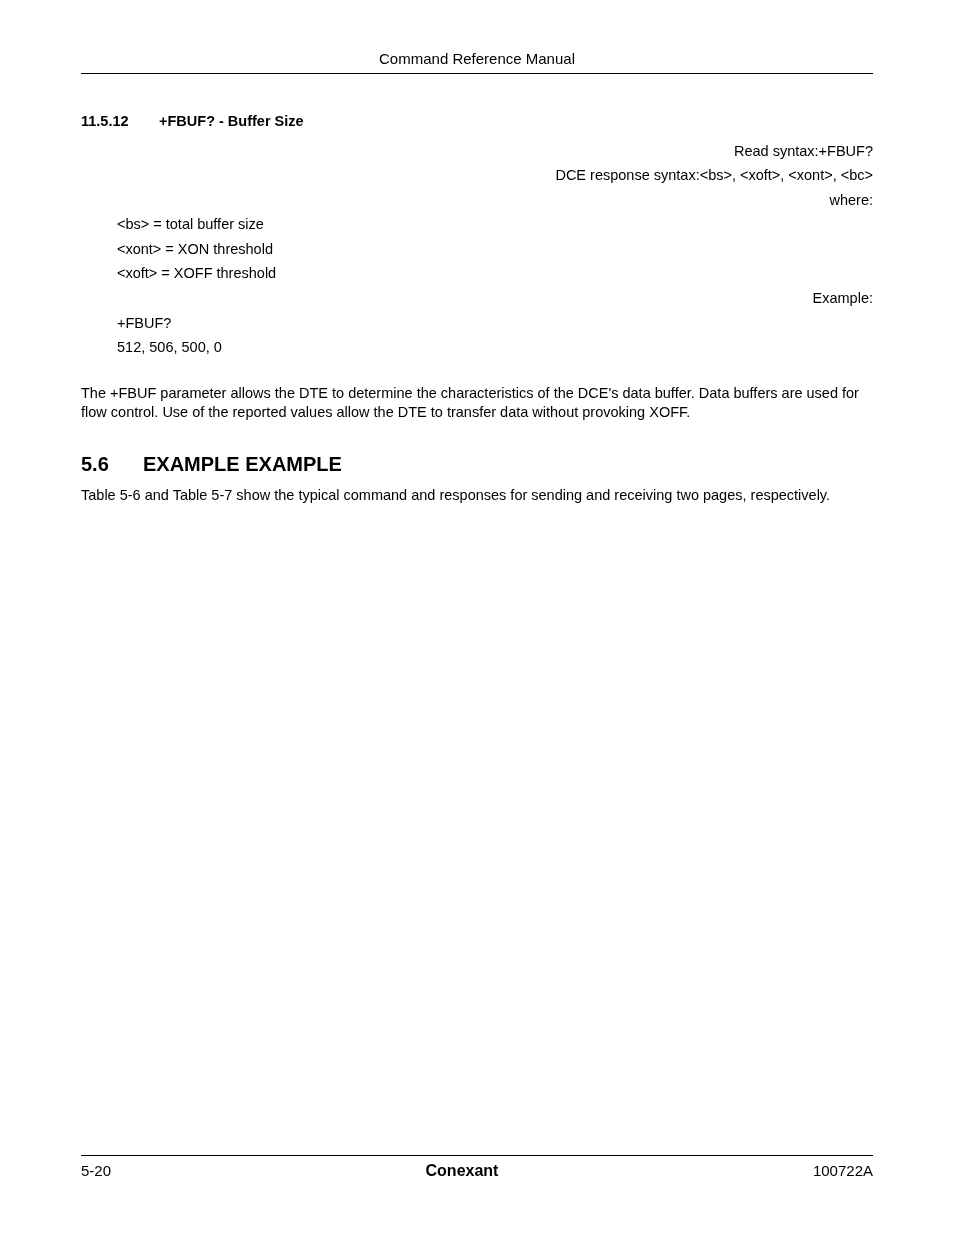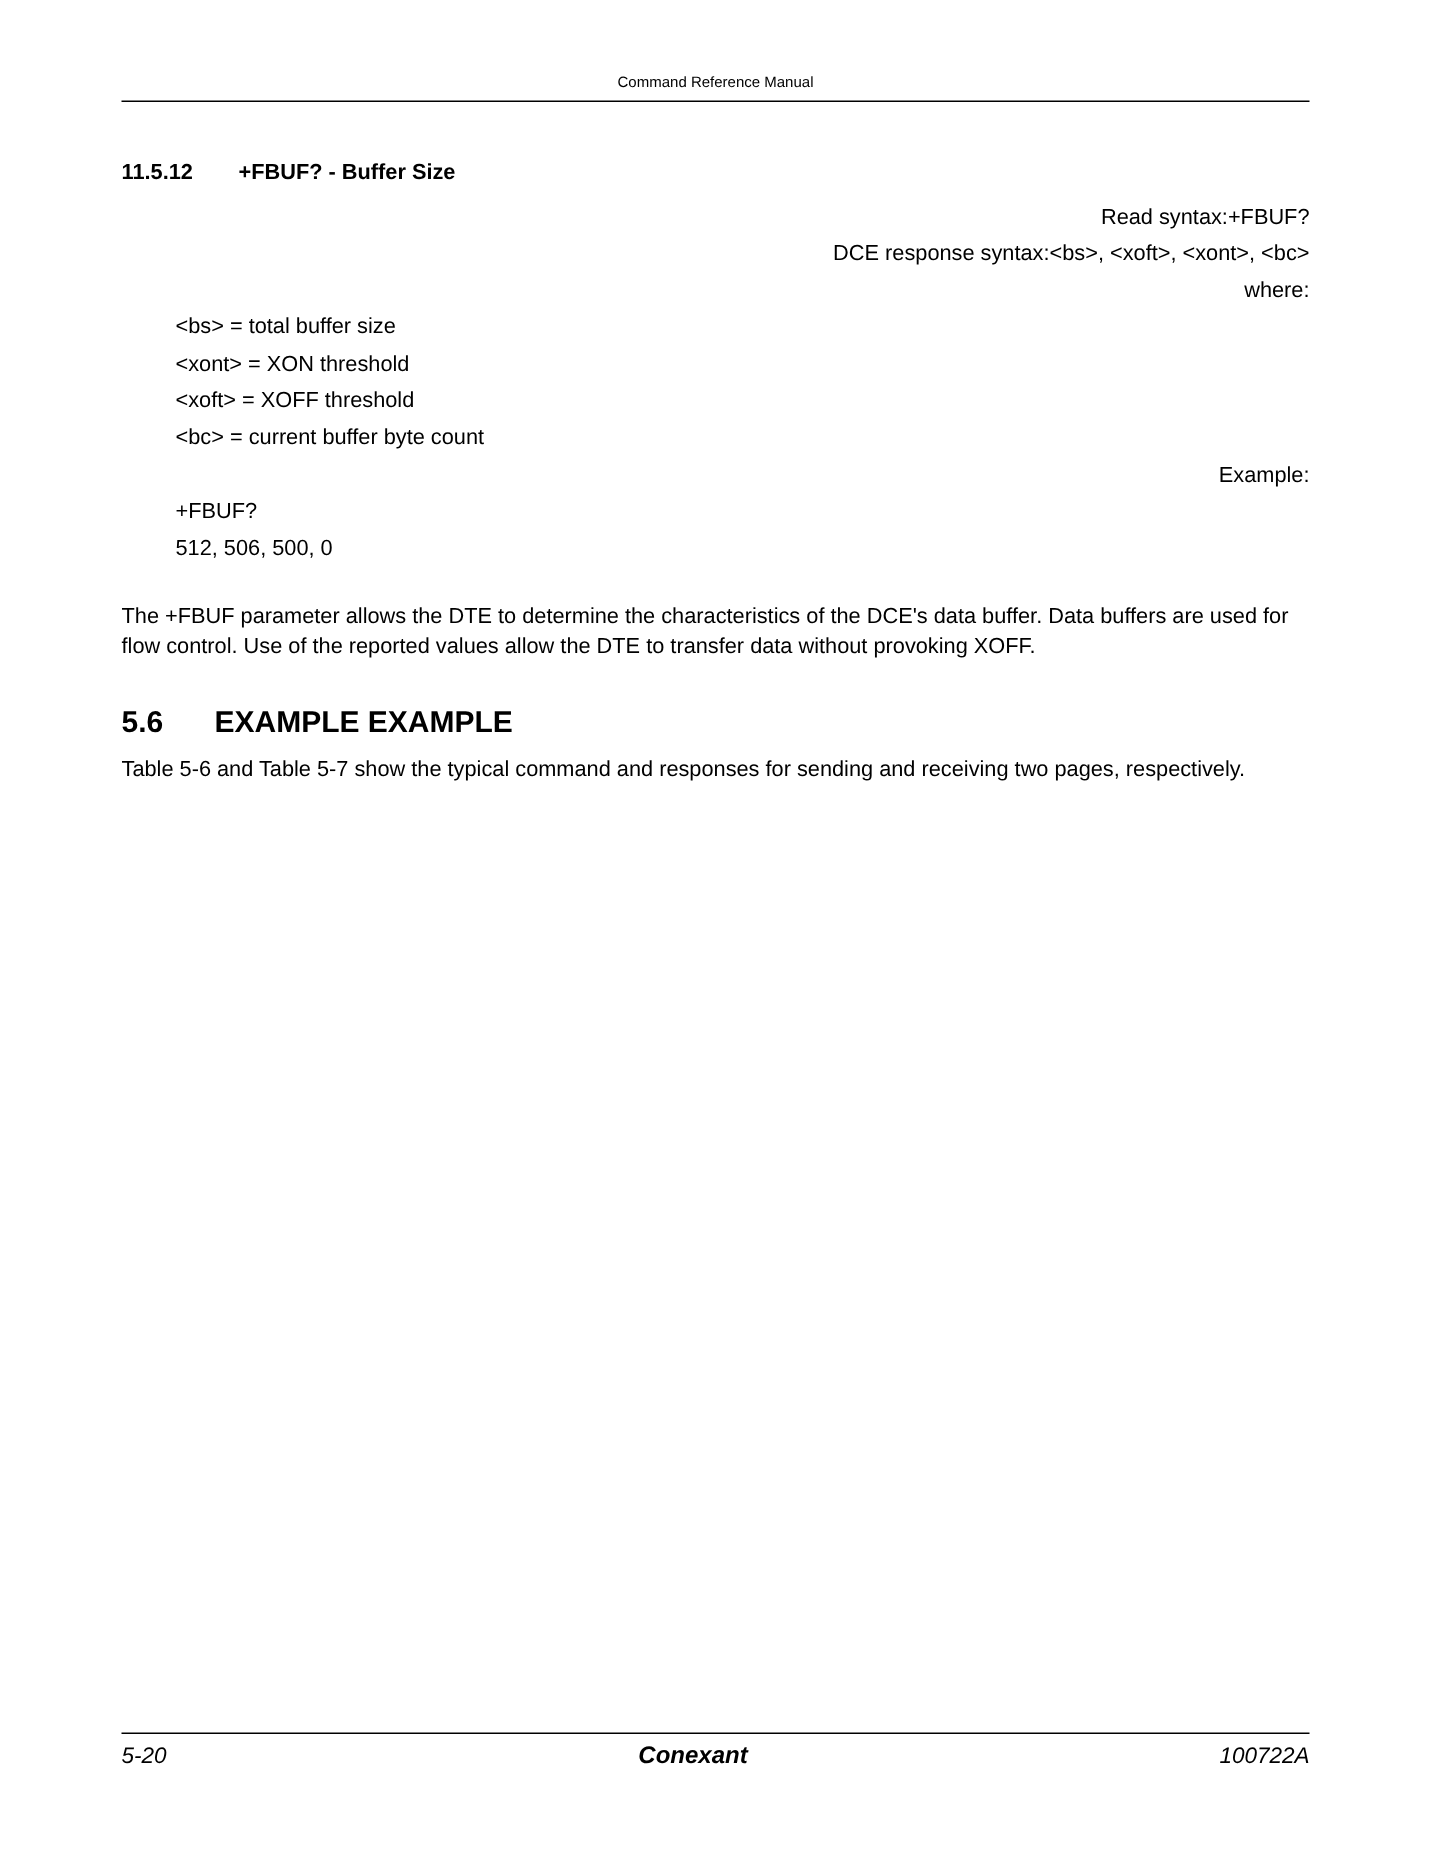--- a/index.html
+++ b/index.html
@@ -13,21 +13,21 @@
     color: #000;
   }
   .page {
     width: 954px;
     height: 1235px;
     position: relative;
     padding: 50px 81px 0 81px;
   }
   .header-title {
     text-align: center;
-    font-size: 10px;
+    font-size: 15px;
     padding-bottom: 6px;
   }
   .header-rule {
     border: none;
     border-top: 1.2px solid #000;
     margin: 0;
   }
   .content {
     padding-top: 38px;
     font-size: 14.5px;
@@ -60,21 +60,20 @@
   .footer-rule {
     border: none;
     border-top: 1.2px solid #000;
     margin: 0 0 6px 0;
   }
   .footer-row {
     display: flex;
     justify-content: space-between;
     align-items: baseline;
     font-size: 15px;
-    font-style: italic;
   }
   .footer-center { font-weight: bold; font-size: 16px; }
 </style>
 </head>
 <body>
 
 <div class="page">
 
   <div class="header-title">Command Reference Manual</div>
   <hr class="header-rule">
@@ -91,21 +90,20 @@
 
     <div class="kv-line">
       <span class="kv-label-wide">DCE response syntax:</span><span>&lt;bs&gt;, &lt;xoft&gt;, &lt;xont&gt;, &lt;bc&gt;</span>
     </div>
 
     <div class="kv-line">where:</div>
 
     <div class="indent">&lt;bs&gt; = total buffer size</div>
     <div class="indent">&lt;xont&gt; = XON threshold</div>
     <div class="indent">&lt;xoft&gt; = XOFF threshold</div>
-    <div class="indent">&lt;bc&gt; = current buffer byte count</div>
 
     <div class="kv-line">Example:</div>
 
     <div class="indent">+FBUF?</div>
     <div class="indent">512, 506, 500, 0</div>
 
     <p class="para">The +FBUF parameter allows the DTE to determine the characteristics of the DCE's data buffer. Data buffers are used for flow control. Use of the reported values allow the DTE to transfer data without provoking XOFF.</p>
 
     <div class="section-heading">
       <span class="snum">5.6</span><span>EXAMPLE EXAMPLE</span>

